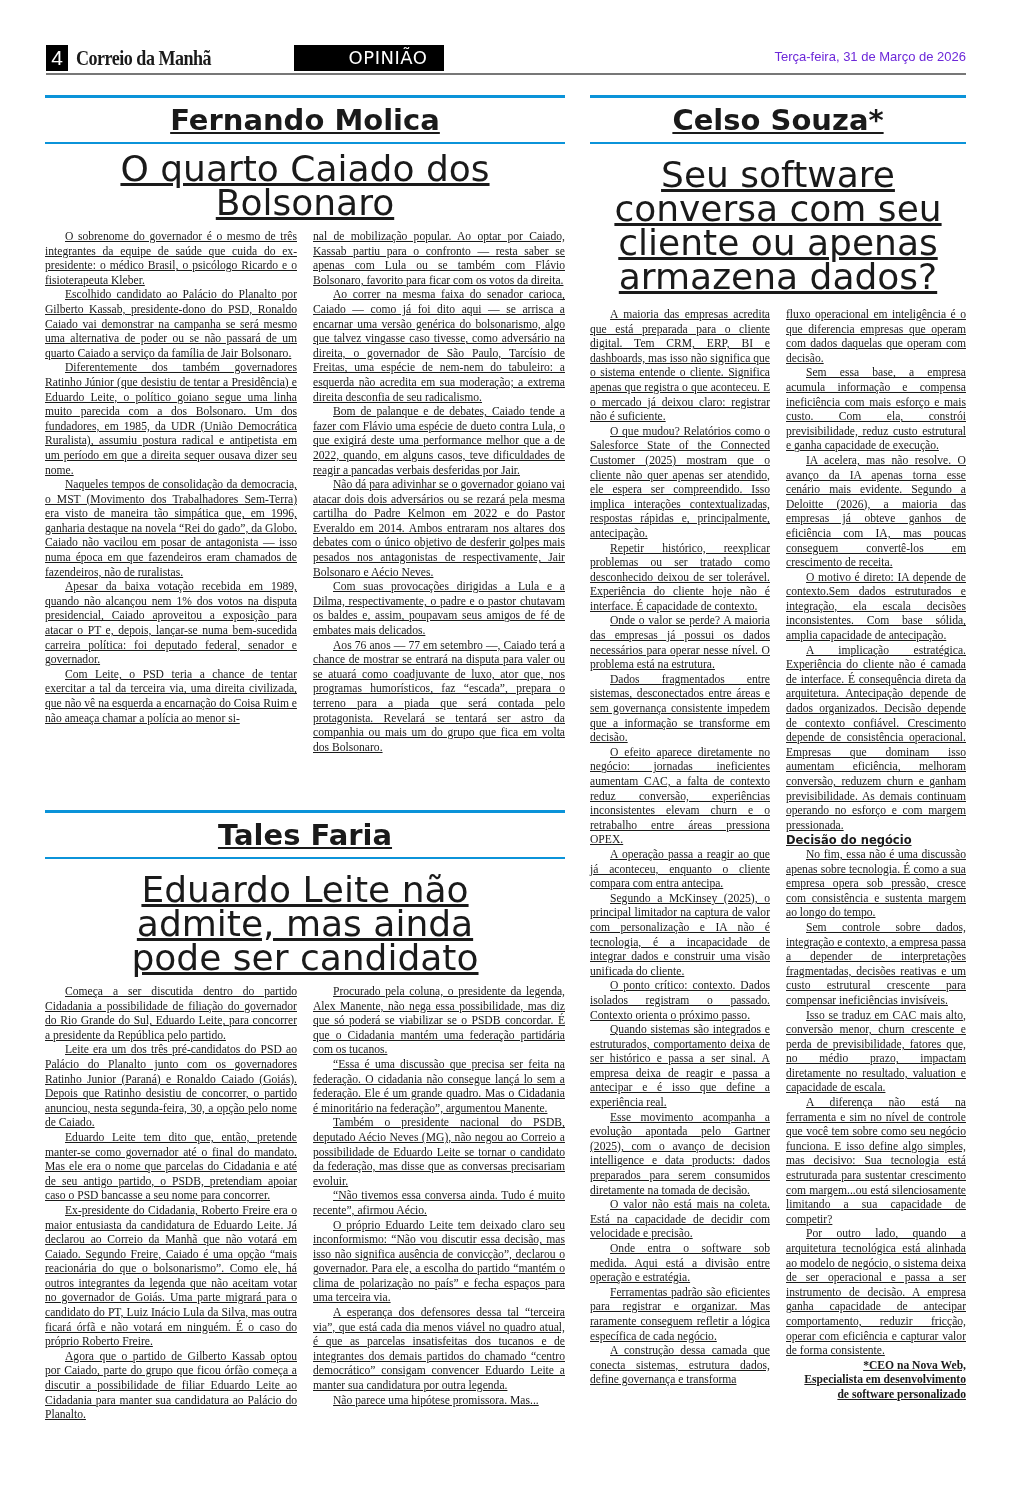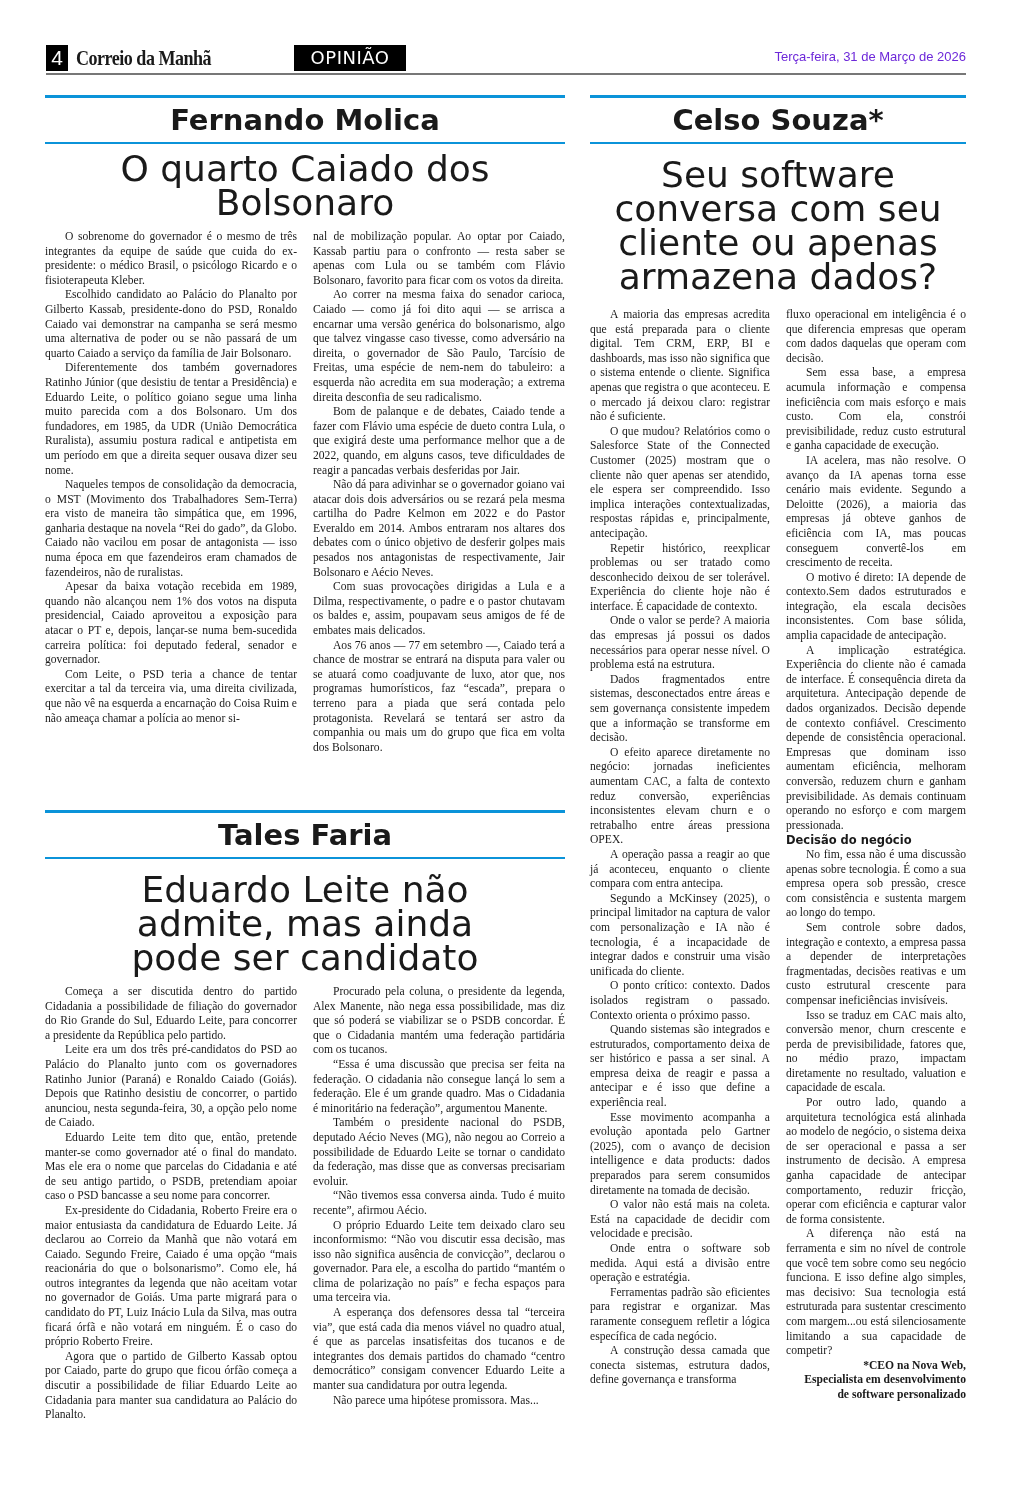--- a/index.html
+++ b/index.html
@@ -3,24 +3,24 @@
 <meta charset="utf-8">
 <style>
   html, body { margin: 0; padding: 0; background: #ffffff; }
   body { width: 1010px; height: 1488px; position: relative; overflow: hidden; color: #1a1a1a; }
   .masthead { position: absolute; left: 46px; top: 45px; width: 920px; height: 28px; border-bottom: 2px solid #777; }
   .page-num { position: absolute; left: 0; top: 0; width: 22px; height: 26px; background: #000; color: #fff;
     font-family: "Liberation Sans", sans-serif; font-size: 21px; text-align: center; line-height: 26px; }
   .paper-name { position: absolute; left: 30px; top: 0; font-family: "Liberation Serif", serif; font-weight: bold;
     font-size: 22px; letter-spacing: -0.6px; transform: scaleX(0.82); transform-origin: left top; line-height: 26px; }
   .section-tag { position: absolute; left: 248px; top: 0; width: 112px; height: 26px; background: #000; color: #fff;
-    font-family: "DejaVu Sans", sans-serif; font-size: 18px; text-align: center; line-height: 26px; letter-spacing: 0.5px; }
+    font-family: "DejaVu Sans", sans-serif; font-size: 18px; text-align: center; line-height: 26px; letter-spacing: 0.5px; padding-left: 38px; }
   .page-date { position: absolute; right: 0; top: 4px; font-family: "Liberation Sans", sans-serif; font-size: 13px; color: #6d28d9; }
 
-  .col-block { position: absolute; }
+  .col-block { position: absolute; text-decoration: underline; }
   .author-bar { border-top: 3px solid #0b93d9; border-bottom: 2px solid #0b93d9; text-align: center;
     font-family: "DejaVu Sans", sans-serif; font-weight: bold; font-size: 29px; line-height: 40px; padding: 2px 0 2px; }
   .headline { text-align: center; font-family: "DejaVu Sans", sans-serif; font-size: 36px; line-height: 34px;
     margin-top: 6px; font-weight: normal; }
   .body-cols { display: flex; justify-content: space-between; margin-top: 10px; }
   .body-col { font-family: "Liberation Serif", serif; font-size: 11.6px; line-height: 14.6px; text-align: justify; hyphens: auto; }
   .body-col p { margin: 0; text-indent: 20px; }
   .subhead { font-family: "DejaVu Sans", sans-serif; font-weight: bold; font-size: 11.5px; margin: 12px 0 2px; text-indent: 0 !important; }
   .signature { font-family: "Liberation Serif", serif; font-weight: bold; font-size: 11.6px; text-align: right; line-height: 14.6px; }
 </style>
@@ -107,22 +107,22 @@
           <p>Sem essa base, a empresa acumula informação e compensa ineficiência com mais esforço e mais custo. Com ela, constrói previsibilidade, reduz custo estrutural e ganha capacidade de execução.</p>
           <p>IA acelera, mas não resolve. O avanço da IA apenas torna esse cenário mais evidente. Segundo a Deloitte (2026), a maioria das empresas já obteve ganhos de eficiência com IA, mas poucas conseguem convertê-los em crescimento de receita.</p>
           <p>O motivo é direto: IA depende de contexto.Sem dados estruturados e integração, ela escala decisões inconsistentes. Com base sólida, amplia capacidade de antecipação.</p>
           <p>A implicação estratégica. Experiência do cliente não é camada de interface. É consequência direta da arquitetura. Antecipação depende de dados organizados. Decisão depende de contexto confiável. Crescimento depende de consistência operacional. Empresas que dominam isso aumentam eficiência, melhoram conversão, reduzem churn e ganham previsibilidade. As demais continuam operando no esforço e com margem pressionada.</p>
         </div>
       <p class="subhead">Decisão do negócio</p>
       <div>
           <p>No fim, essa não é uma discussão apenas sobre tecnologia. É como a sua empresa opera sob pressão, cresce com consistência e sustenta margem ao longo do tempo.</p>
           <p>Sem controle sobre dados, integração e contexto, a empresa passa a depender de interpretações fragmentadas, decisões reativas e um custo estrutural crescente para compensar ineficiências invisíveis.</p>
           <p>Isso se traduz em CAC mais alto, conversão menor, churn crescente e perda de previsibilidade, fatores que, no médio prazo, impactam diretamente no resultado, valuation e capacidade de escala.</p>
+          <p>A diferença não está na ferramenta e sim no nível de controle que você tem sobre como seu negócio funciona. E isso define algo simples, mas decisivo: Sua tecnologia está estruturada para sustentar crescimento com margem...ou está silenciosamente limitando a sua capacidade de competir?</p>
           <p>Por outro lado, quando a arquitetura tecnológica está alinhada ao modelo de negócio, o sistema deixa de ser operacional e passa a ser instrumento de decisão. A empresa ganha capacidade de antecipar comportamento, reduzir fricção, operar com eficiência e capturar valor de forma consistente.</p>
-          <p>A diferença não está na ferramenta e sim no nível de controle que você tem sobre como seu negócio funciona. E isso define algo simples, mas decisivo: Sua tecnologia está estruturada para sustentar crescimento com margem...ou está silenciosamente limitando a sua capacidade de competir?</p>
         </div>
       <div class="signature">
         <div>*CEO na Nova Web,</div>
         <div>Especialista em desenvolvimento</div>
         <div>de software personalizado</div>
       </div>
     </div>
   </div>
 </div>
 

